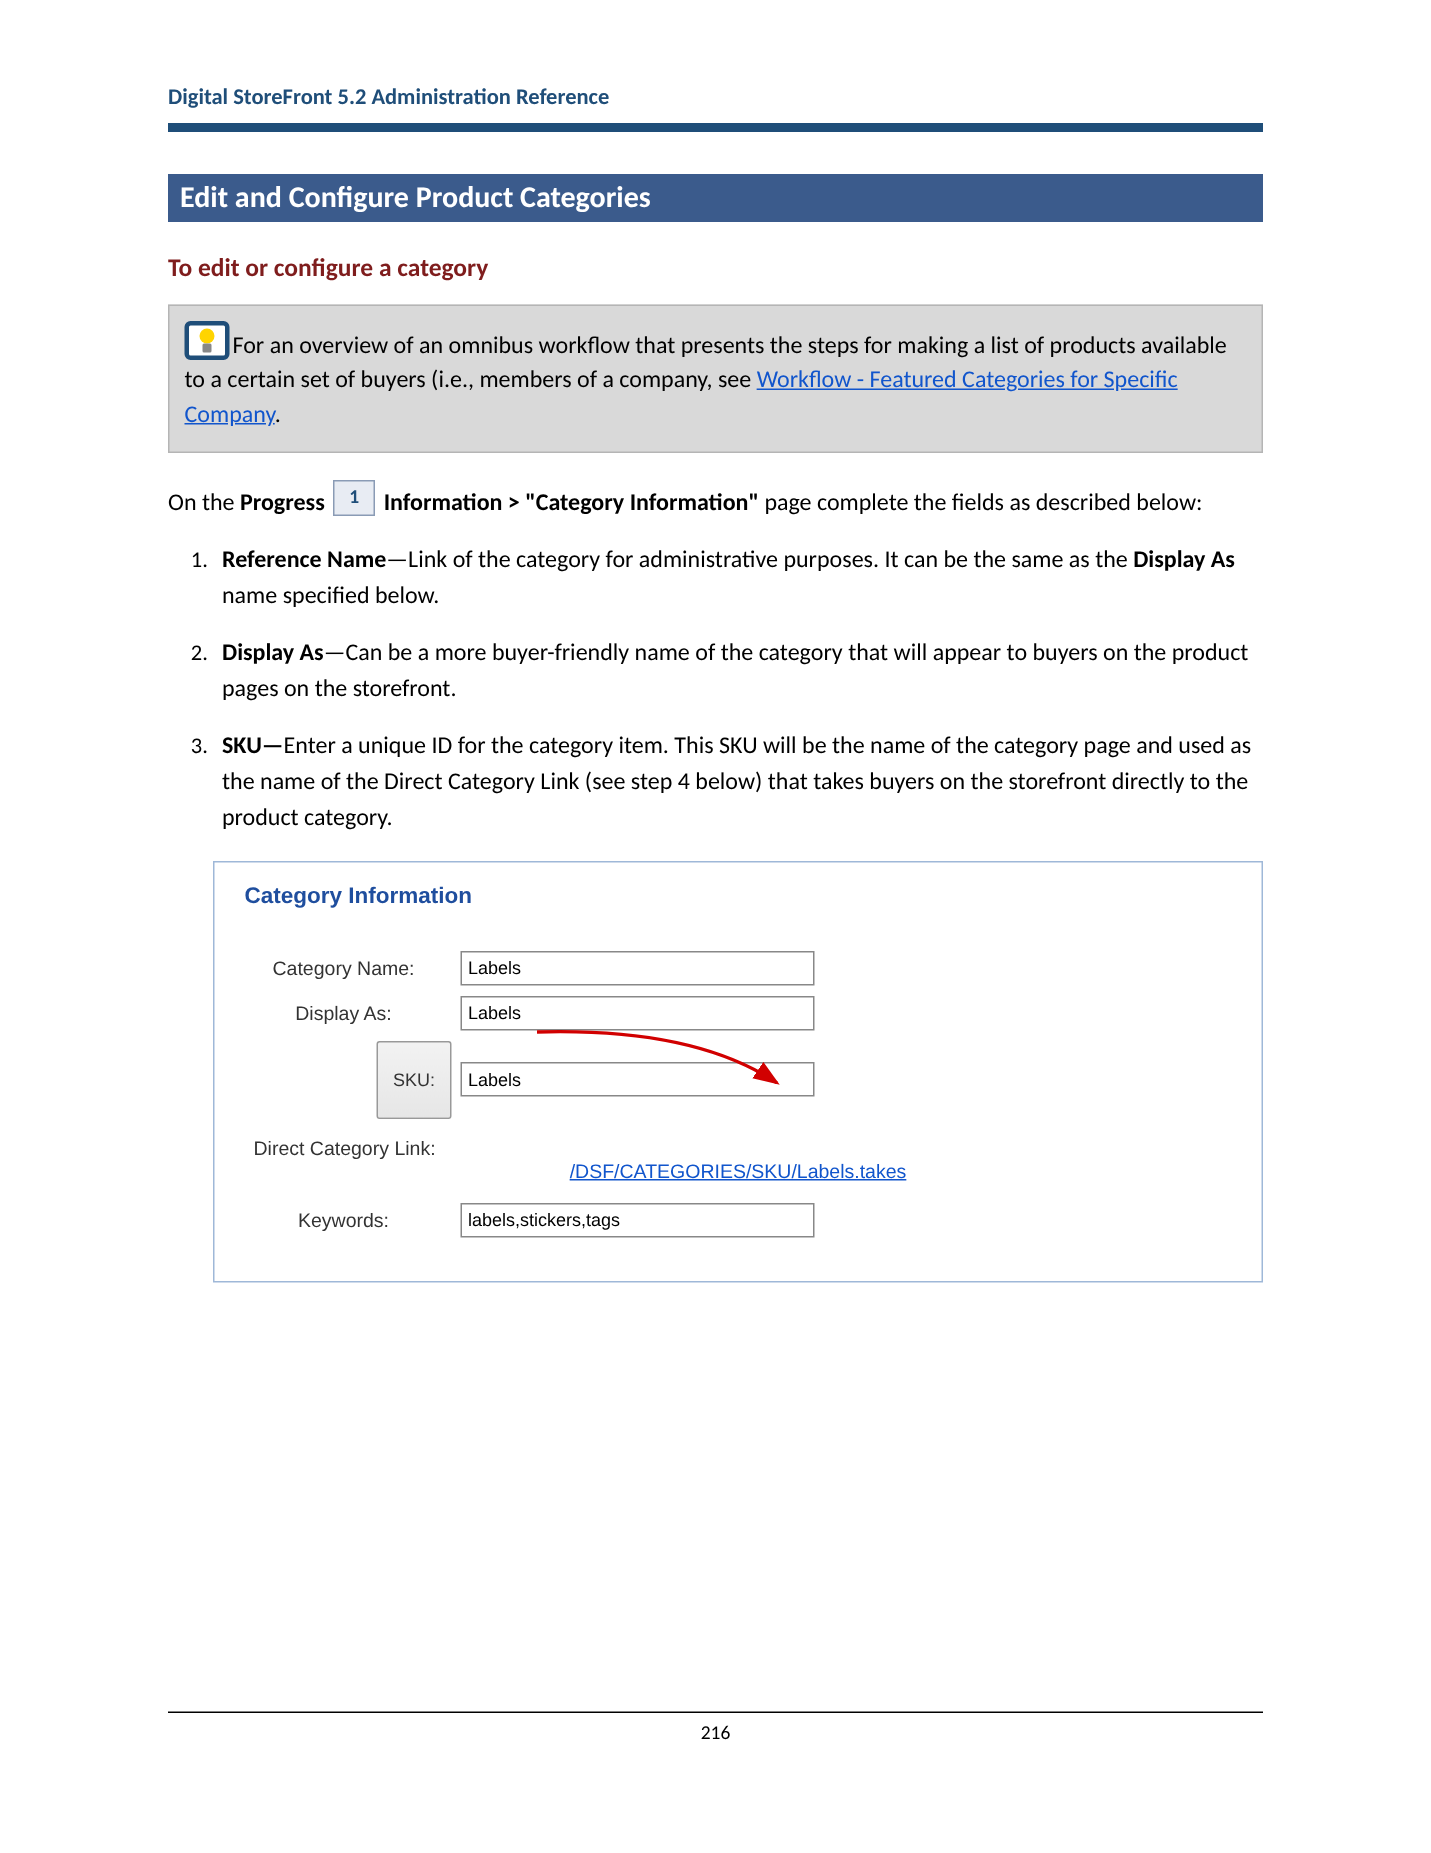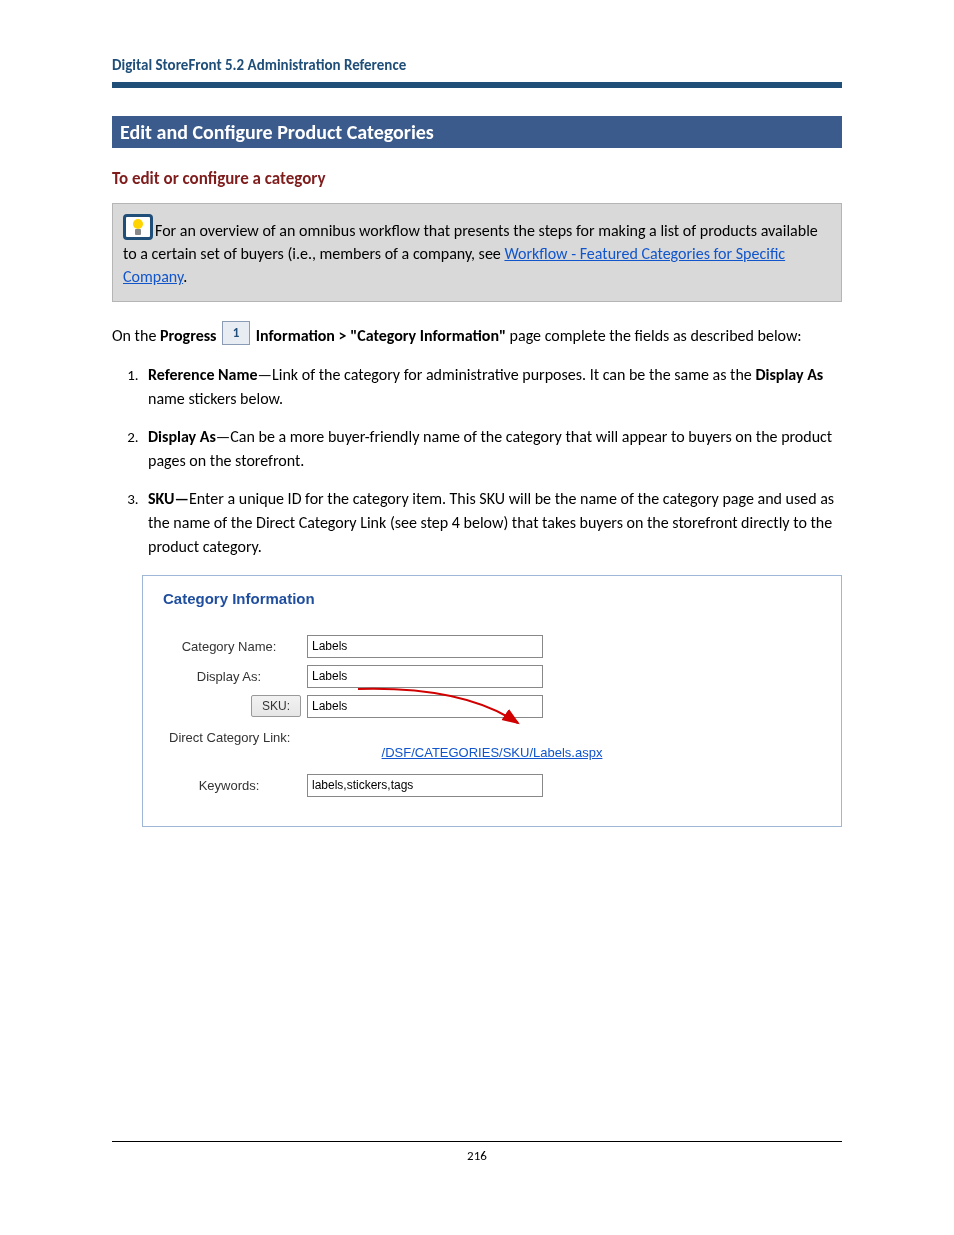--- a/index.html
+++ b/index.html
@@ -150,21 +150,21 @@
     border: 1px solid #888;
     font-family: Verdana, Arial, sans-serif;
     font-size: 12px;
     padding: 2px 4px;
     background: #fff;
   }
   .sku-box {
     display: inline-block;
     border: 1px solid #999;
     background: linear-gradient(#f2f2f2 0%, #e6e6e6 100%);
-    padding: 3px 10px;
+    padding: 18px 10px;
     border-radius: 2px;
     font-family: Verdana, Arial, sans-serif;
     font-size: 12px;
   }
   .form-link-text {
     font-family: Verdana, Arial, sans-serif;
     font-size: 13px;
     color: #1155cc;
     text-decoration: underline;
   }
@@ -202,21 +202,21 @@
   </div>
 
   <p class="body-para">
     <span>On the </span><span class="bold">Progress</span>
     <span class="step-icon">1</span>
     <span class="bold">Information &gt; "Category Information"</span><span> page complete the fields as described below:</span>
   </p>
 
   <ol class="steps">
     <li>
-      <span class="bold">Reference Name</span><span>—</span><span>Link of the category for administrative purposes. It can be the same as the </span><span class="bold">Display As</span><span> name stickers below.</span>
+      <span class="bold">Reference Name</span><span>—</span><span>Link of the category for administrative purposes. It can be the same as the </span><span class="bold">Display As</span><span> name specified below.</span>
     </li>
     <li>
       <span class="bold">Display As</span><span>—</span><span>Can be a more buyer-friendly name of the category that will appear to buyers on the product pages on the storefront.</span>
     </li>
     <li style="font-weight:normal;">
       <span class="bold">SKU—</span><span>Enter a unique ID for the category item. This SKU will be the name of the category page and used as the name of the Direct Category Link (see step 4 below) that takes buyers on the storefront directly to the product category.</span>
     </li>
   </ol>
 
   <div class="form-panel">
@@ -234,21 +234,21 @@
 
     <div class="form-row">
       <div class="form-label" style="text-align:right;">
         <span class="sku-box">SKU:</span>
       </div>
       <input class="form-input" value="Labels" style="">
     </div>
 
     <div class="form-row" style="margin-top:10px;margin-bottom:14px;flex-direction:column;">
       <div class="form-label top" style="text-align:left;padding-left:12px;width:150px;">Direct Category Link:</div>
-      <a href="#" class="form-link-text">/DSF/CATEGORIES/SKU/Labels.aspx</a>
+      <a href="#" class="form-link-text">/DSF/CATEGORIES/SKU/Labels.takes</a>
     </div>
 
     <div class="form-row">
       <div class="form-label">Keywords:</div>
       <input class="form-input" value="labels,stickers,tags" style="">
     </div>
 
     <svg class="arrow-svg" width="210" height="60" style="left:200px; top:105px;">
       <defs>
         <marker id="ahead" markerWidth="10" markerHeight="10" refX="7" refY="3" orient="auto">

